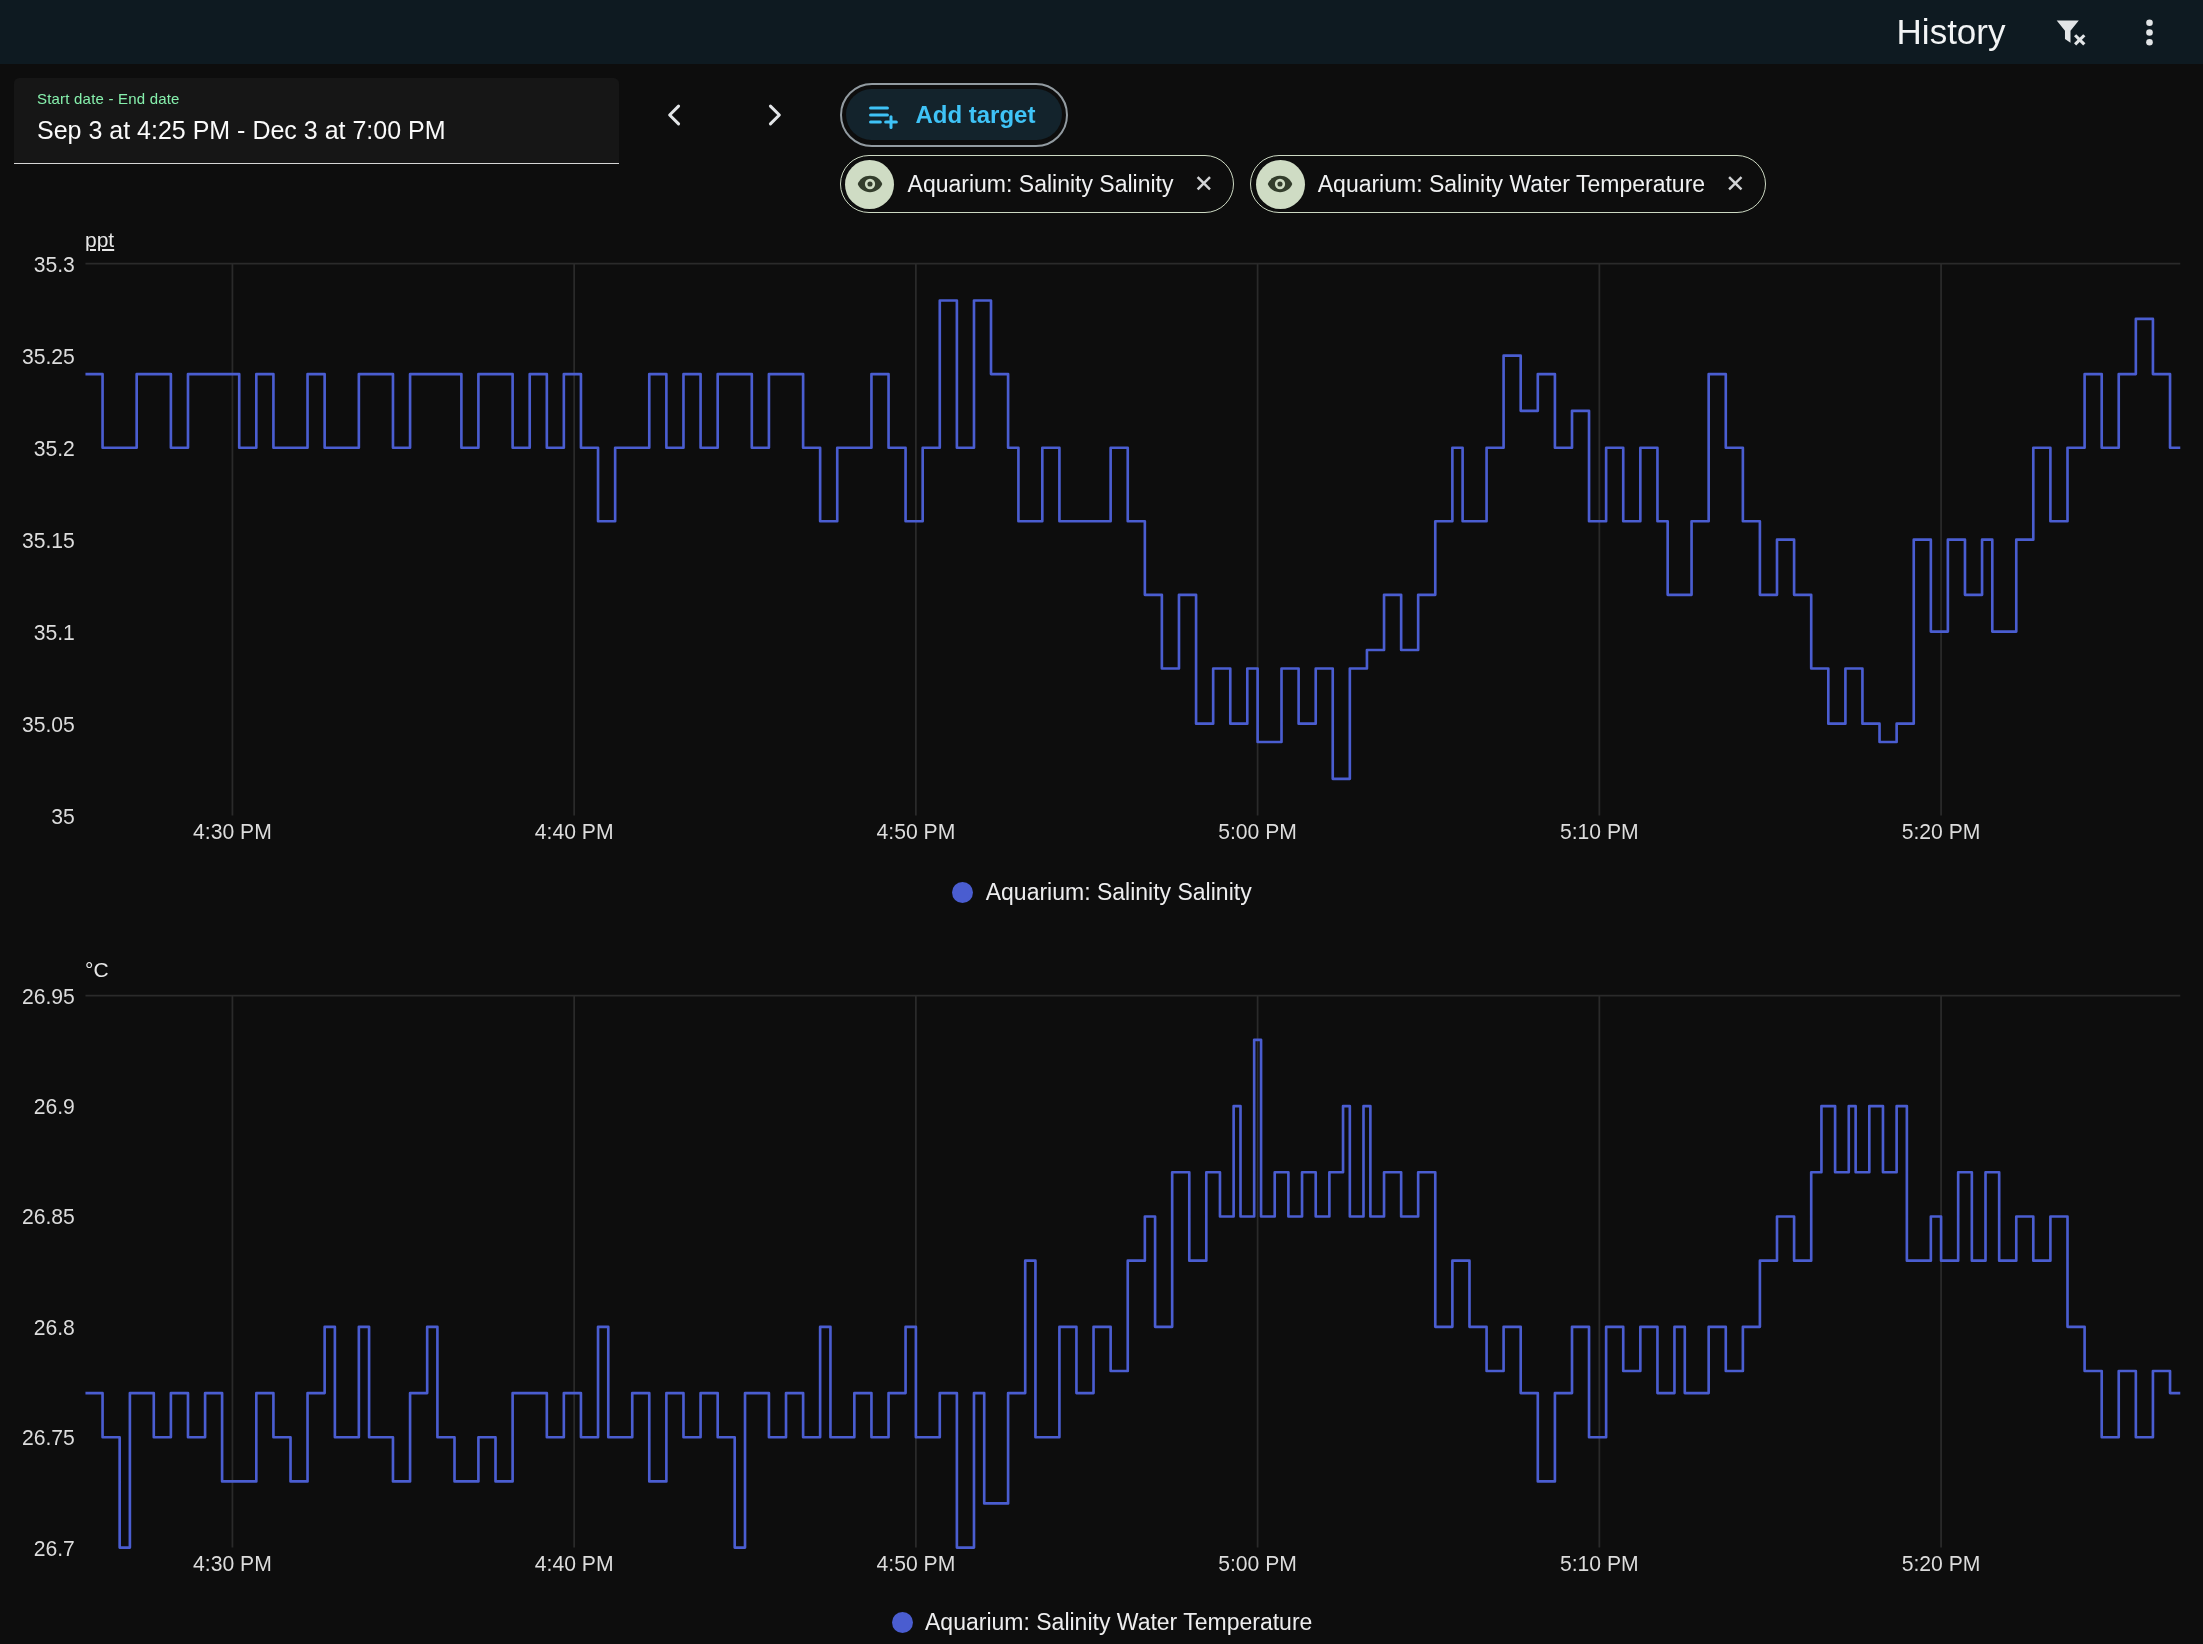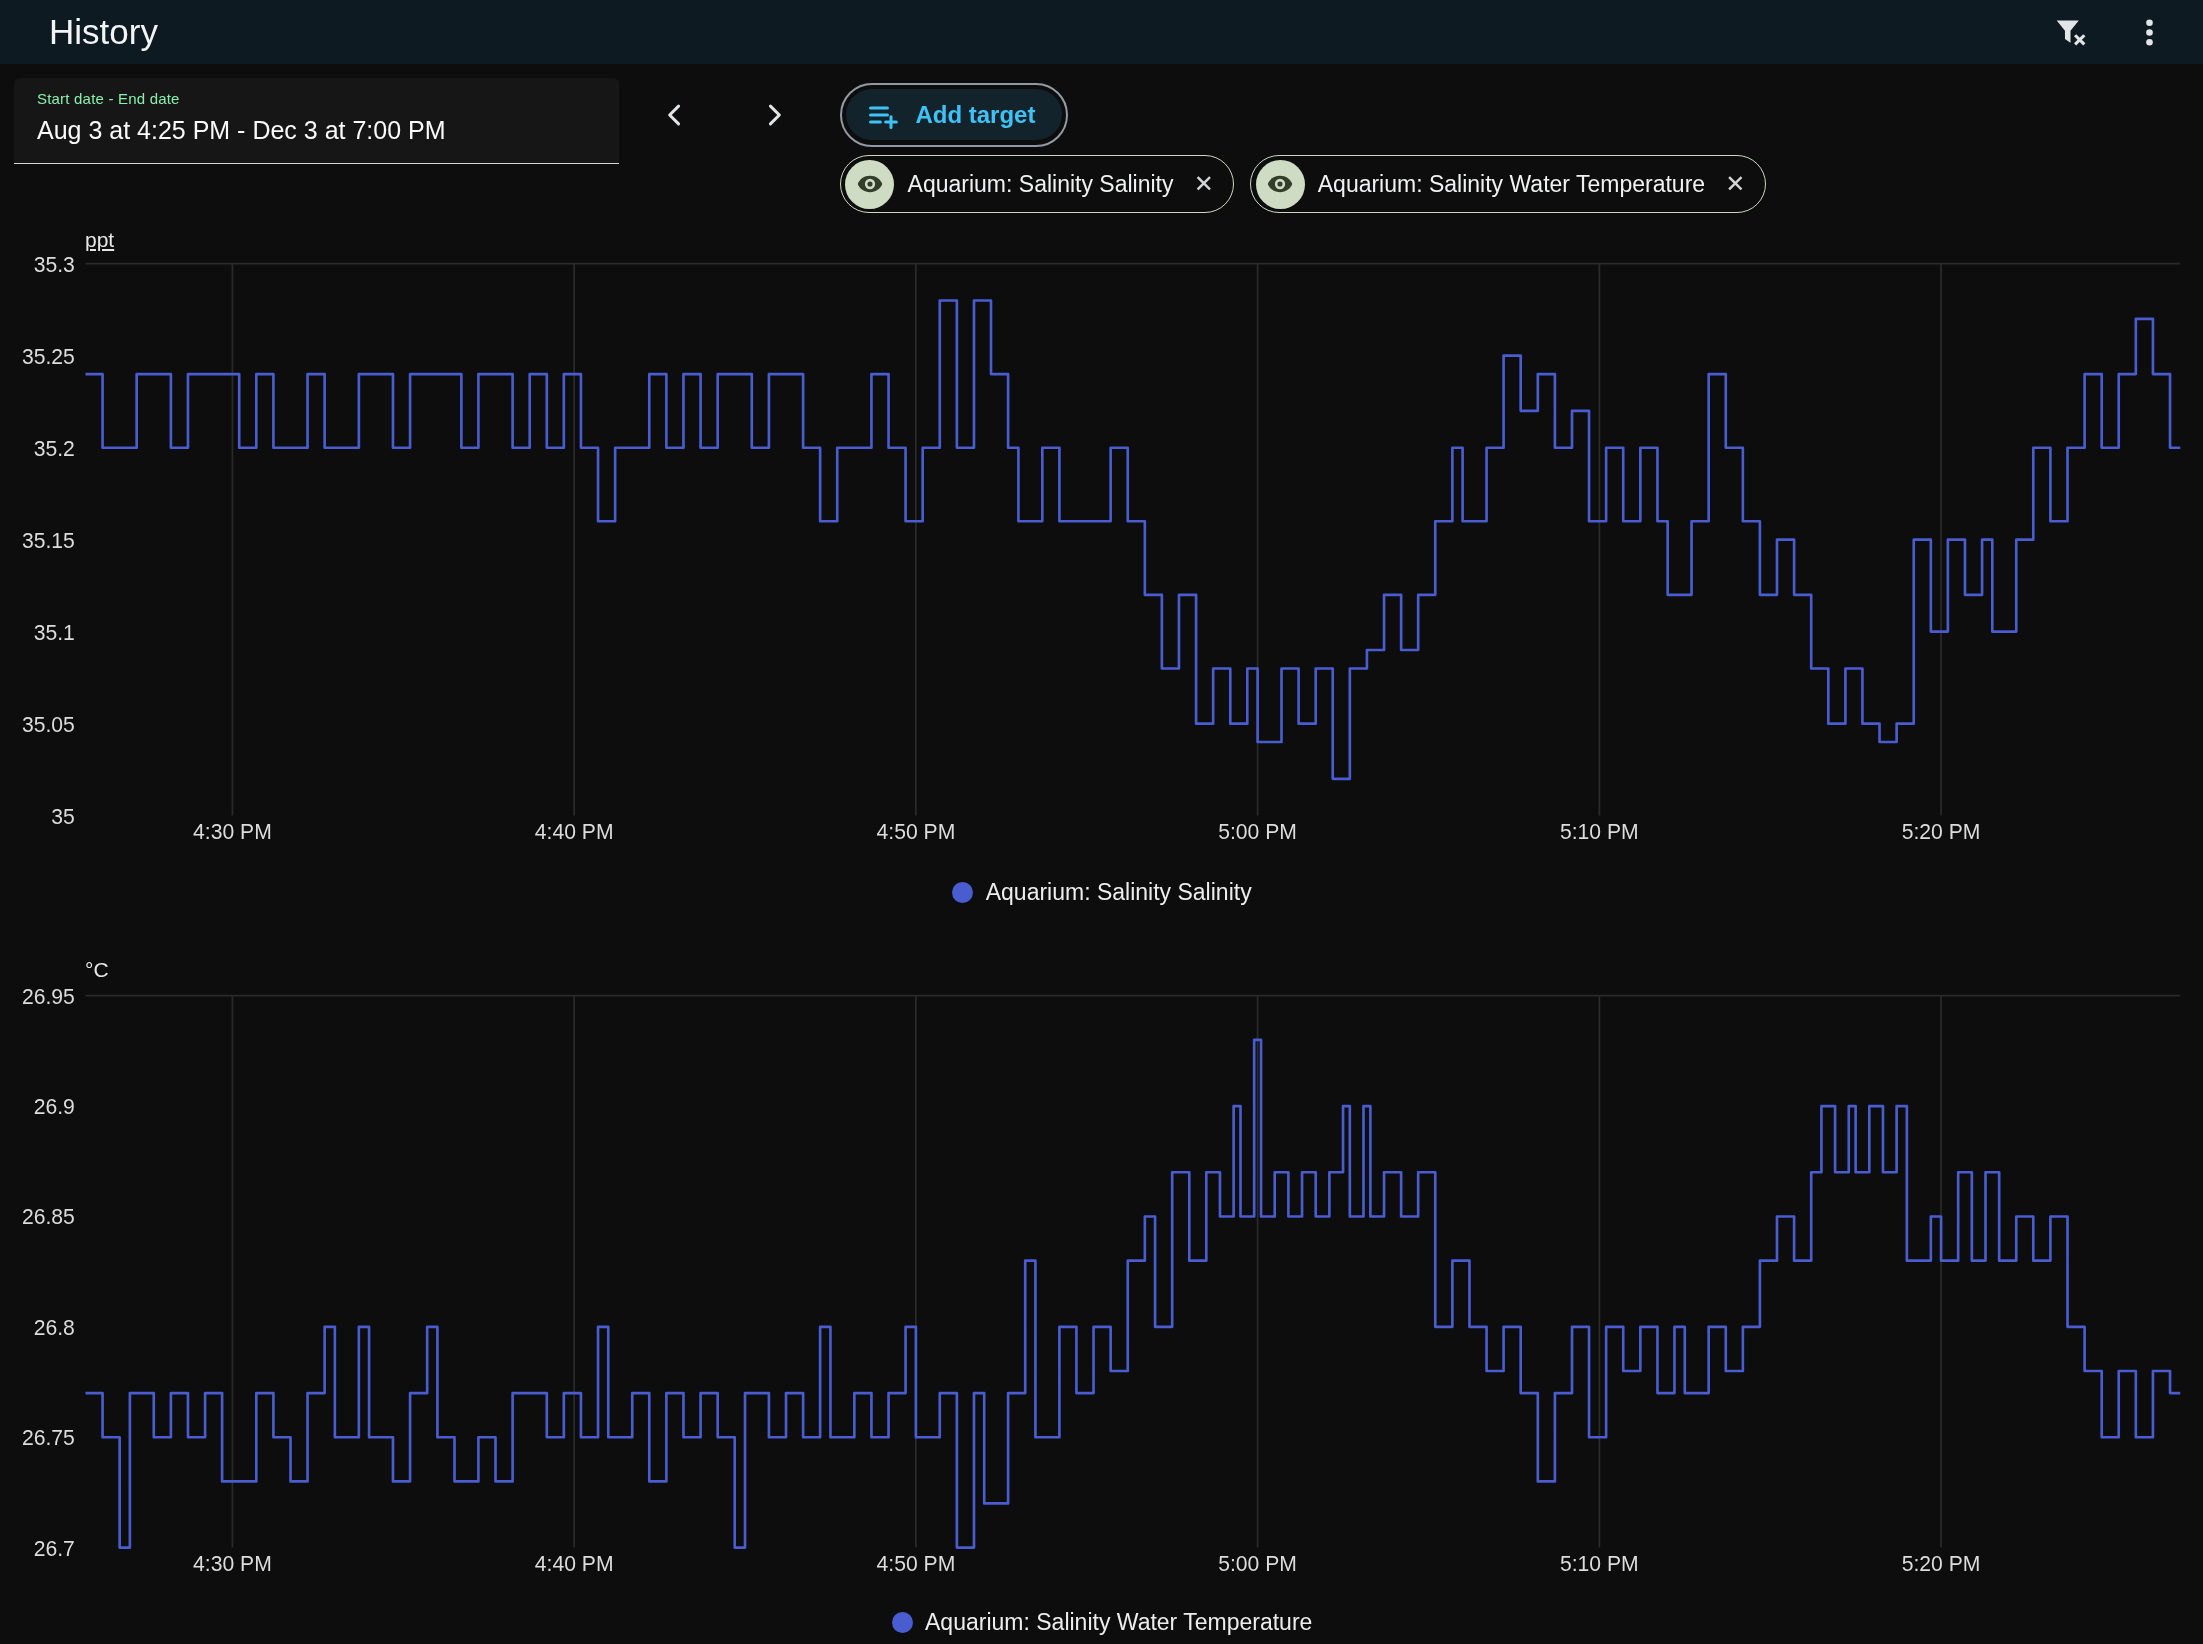--- a/index.html
+++ b/index.html
@@ -1,21 +1,21 @@
 <!DOCTYPE html>
 <html style="font-size:14px"><head>
 <meta charset="utf-8">
 <style>
   * { margin:0; padding:0; box-sizing:border-box; }
   html,body { width:2204px; height:1644px; background:#0d0d0d; font-family:"Liberation Sans", sans-serif; color:#fff; overflow:hidden; }
   body { position:relative; }
 
   
   .app-header { position:absolute; top:0; left:0; width:2204px; height:64px; background:#0e1a21;
-    display:flex; align-items:center; justify-content:space-between; padding:0 26.5px 0 49px; }
+    display:flex; align-items:center; justify-content:flex-end; padding:0 26.5px 0 49px;gap:37px; }
   .app-title { font-size:35px; font-weight:400; color:#f2f4f5; }
   .header-icons { display:flex; align-items:center; gap:23px; }
   .icon-btn { width:56px; height:56px; background:transparent; border:none; display:flex; align-items:center; justify-content:center; cursor:pointer; }
 
   
   .date-field { position:absolute; left:14px; top:78px; width:605px; height:86px; background:#161616;
     border-bottom:1.8px solid #d6d6d6; border-radius:5.3px 5.3px 0 0; padding:11.5px 23px; cursor:pointer; }
   .date-label { display:block; font-size:15px; color:#86efac; letter-spacing:0.2px; }
   .date-value { display:block; font-size:25px; color:#fafafa; margin-top:9.7px; }
 
@@ -67,21 +67,21 @@
         <circle cx="18" cy="8" r="3.4" fill="#e2e5e7"></circle>
         <circle cx="18" cy="18" r="3.4" fill="#e2e5e7"></circle>
         <circle cx="18" cy="28" r="3.4" fill="#e2e5e7"></circle>
       </svg>
     </button>
   </div>
 </header>
 
 <div class="date-field">
   <span class="date-label">Start date - End date</span>
-  <span class="date-value">Aug 3 at 4:25 PM - Dec 3 at 7:00 PM</span>
+  <span class="date-value">Sep 3 at 4:25 PM - Dec 3 at 7:00 PM</span>
 </div>
 
 <button class="nav-btn nav-prev">
   <svg width="32" height="32" viewBox="0 0 36 36">
     <polyline points="22,8 12,18 22,28" fill="none" stroke="#e2e5e7" stroke-width="3.4" stroke-linecap="round" stroke-linejoin="round"></polyline>
   </svg>
 </button>
 <button class="nav-btn nav-next">
   <svg width="32" height="32" viewBox="0 0 36 36">
     <polyline points="14,8 24,18 14,28" fill="none" stroke="#e2e5e7" stroke-width="3.4" stroke-linecap="round" stroke-linejoin="round"></polyline>

